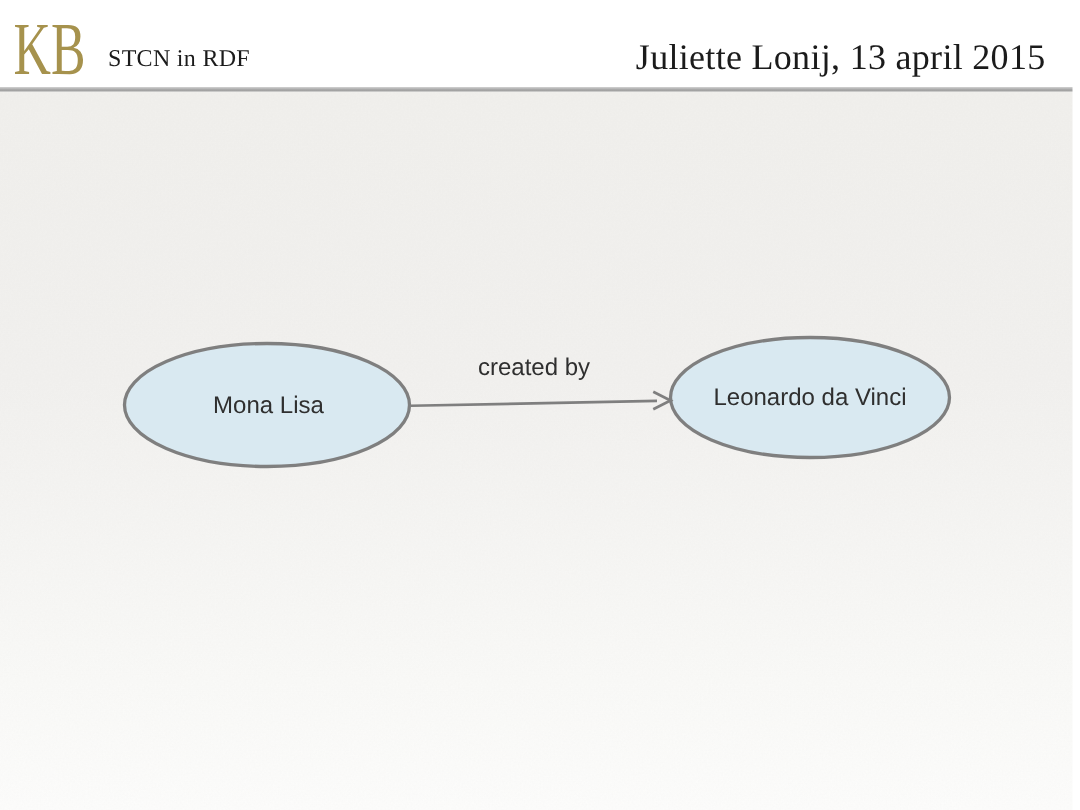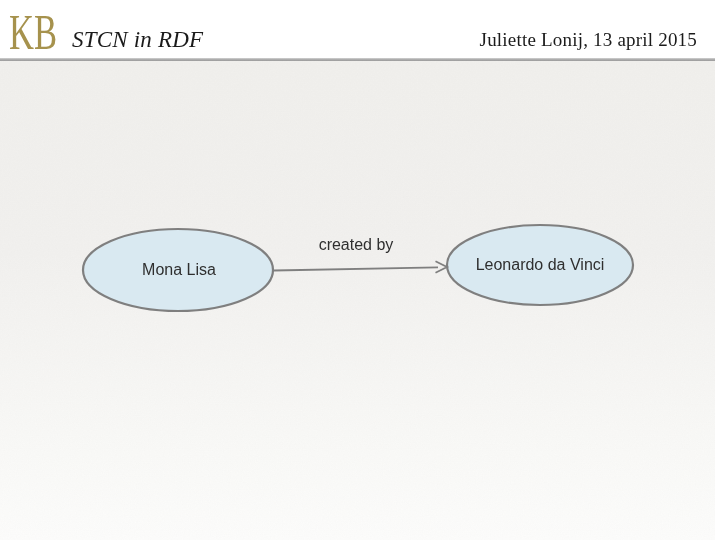--- a/index.html
+++ b/index.html
@@ -19,23 +19,23 @@
 
   
   .body-bg{position:absolute;left:0;top:61px;width:720px;height:479px;
            background:linear-gradient(180deg,#f1f0ed 0%,#f2f1ef 40%,#fafaf8 82%,#fdfdfc 100%);}
   .noise{position:absolute;left:0;top:61px;pointer-events:none;}
 
   
   .header{position:absolute;left:0;top:0;width:720px;height:58px;background:var(--header-bg);}
   .logo-svg{position:absolute;left:0;top:0;}
   .logo-svg text{fill:var(--logo-gold);font-family:"Liberation Serif", serif;font-weight:400;}
-  .title{position:absolute;left:72px;top:30px;font-size:23px;line-height:19px;
-         color:var(--heading-text);letter-spacing:0.2px;font-style:italic;}
-  .byline{position:absolute;right:23px;top:30px;font-size:19px;line-height:19px;
+  .title{position:absolute;left:72px;top:30px;font-size:16px;line-height:19px;
+         color:var(--heading-text);letter-spacing:0.2px;}
+  .byline{position:absolute;right:23px;top:30px;font-size:24px;line-height:19px;
           color:var(--heading-text);letter-spacing:0.2px;text-align:right;}
   .divider{position:absolute;left:0;top:58px;width:720px;height:3px;
            background:linear-gradient(180deg,#d2d2d2 0%,#a9a9a9 55%,var(--divider) 100%);}
 
   
   .diagram{position:absolute;left:0;top:0;}
   .node{fill:var(--node-fill);stroke:var(--node-stroke);stroke-width:2.2;}
   .edge-line{stroke:var(--arrow);stroke-width:1.8;}
   .arrowhead{fill:none;stroke:var(--arrow);stroke-width:1.8;stroke-linejoin:miter;stroke-linecap:butt;}
   .node-label, .edge-label{font-family:"Liberation Sans", sans-serif;fill:var(--label-text);

